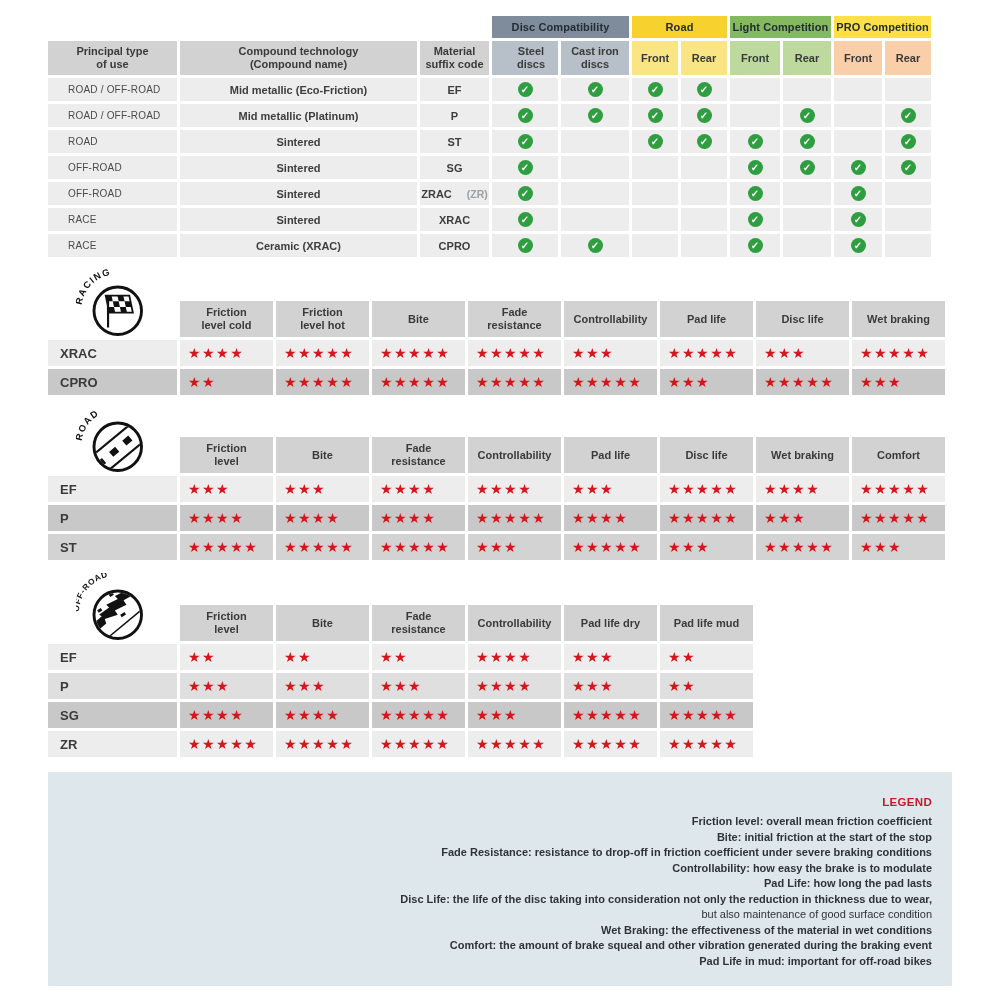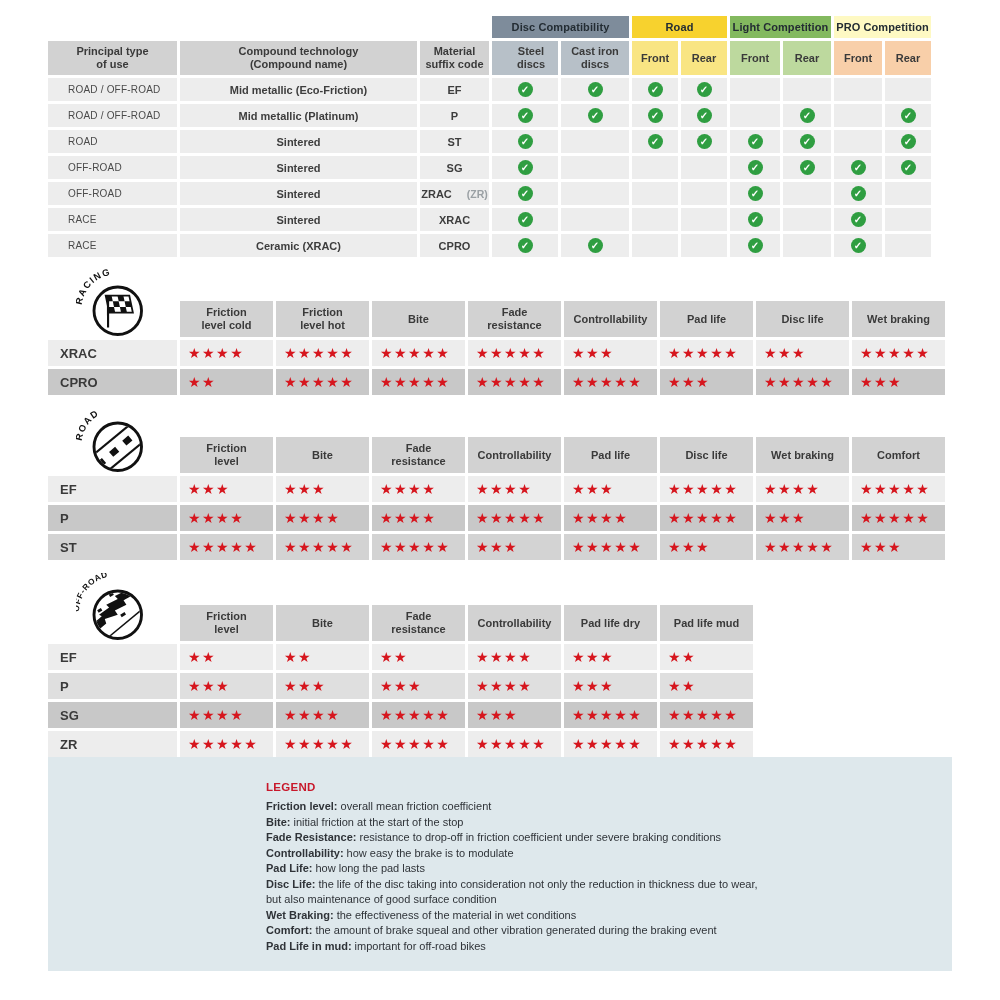--- a/index.html
+++ b/index.html
@@ -37,38 +37,38 @@
     letter-spacing:1.5px; line-height:1; }
   .shade-light   { background:var(--row-light); }
   .shade-mid     { background:var(--row-mid); }
   .shade-middark { background:var(--row-middark); }
   .shade-dark    { background:var(--row-dark); }
   .mt-racing  { margin-top:44px; }
   .mt-road    { margin-top:42px; }
   .mt-offroad { margin-top:45px; }
 
   
-  .legend { width:904px; height:214px; background:var(--legend-bg); box-sizing:border-box;
-    padding:24px 20px 0 218px; }
+  .legend { margin-top:15px; width:904px; height:214px; background:var(--legend-bg); box-sizing:border-box;
+    padding:24px 20px 0 218px;text-align:right; }
   .legend-title { color:var(--legend-title); font-weight:bold; font-size:11.5px; letter-spacing:.3px; margin-bottom:6px; }
   .legend-line { font-size:11px; color:#2f3338; line-height:15.5px; }
   .legend-term { font-weight:bold; }
-  .legend-term + .legend-desc { margin-left:3px; }
+  .legend-term + .legend-desc { margin-left:3px;font-weight:bold; }
 </style>
 </head>
 <body>
 
 <div class="page">
   <div class="content">
     <div id="top-table">
         <div class="tt-spacer"></div>
         <div class="group-hd" style="background: rgb(126, 140, 155);">Disc Compatibility</div>
         <div class="group-hd" style="background: rgb(247, 210, 46);">Road</div>
         <div class="group-hd" style="background: rgb(131, 185, 95);">Light Competition</div>
-        <div class="group-hd" style="background: #fef9c3;">PRO Competition</div>
+        <div class="group-hd" style="background: #fde047;">PRO Competition</div>
         <div class="col-hd">Principal type
 of use</div>
         <div class="col-hd">Compound technology
 (Compound name)</div>
         <div class="col-hd">Material
 suffix code</div>
         <div class="col-hd" style="background: rgb(183, 192, 200); padding-left: 12px;">Steel
 discs</div>
         <div class="col-hd" style="background: rgb(183, 192, 200);">Cast iron
 discs</div>

